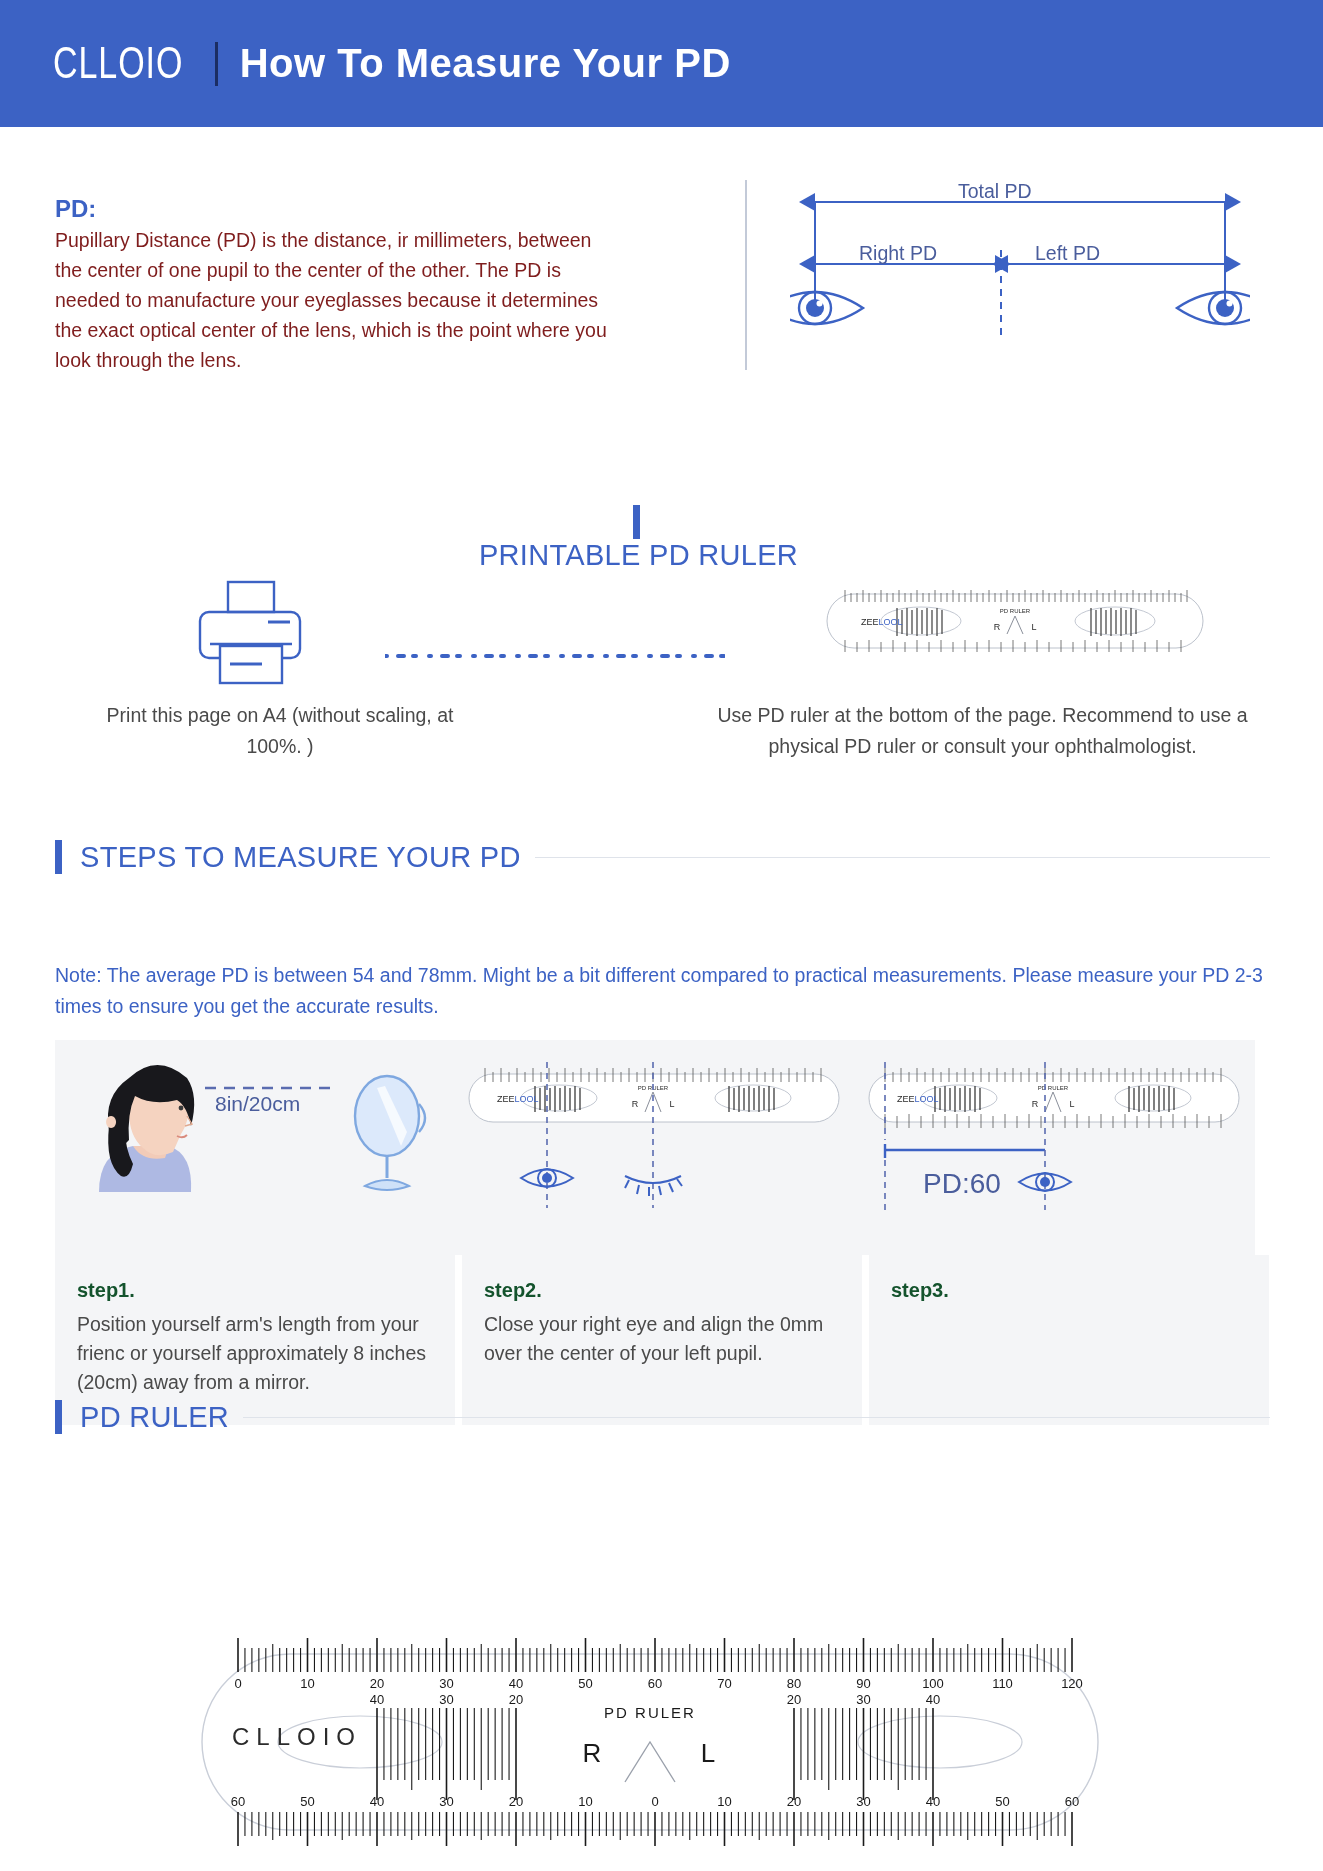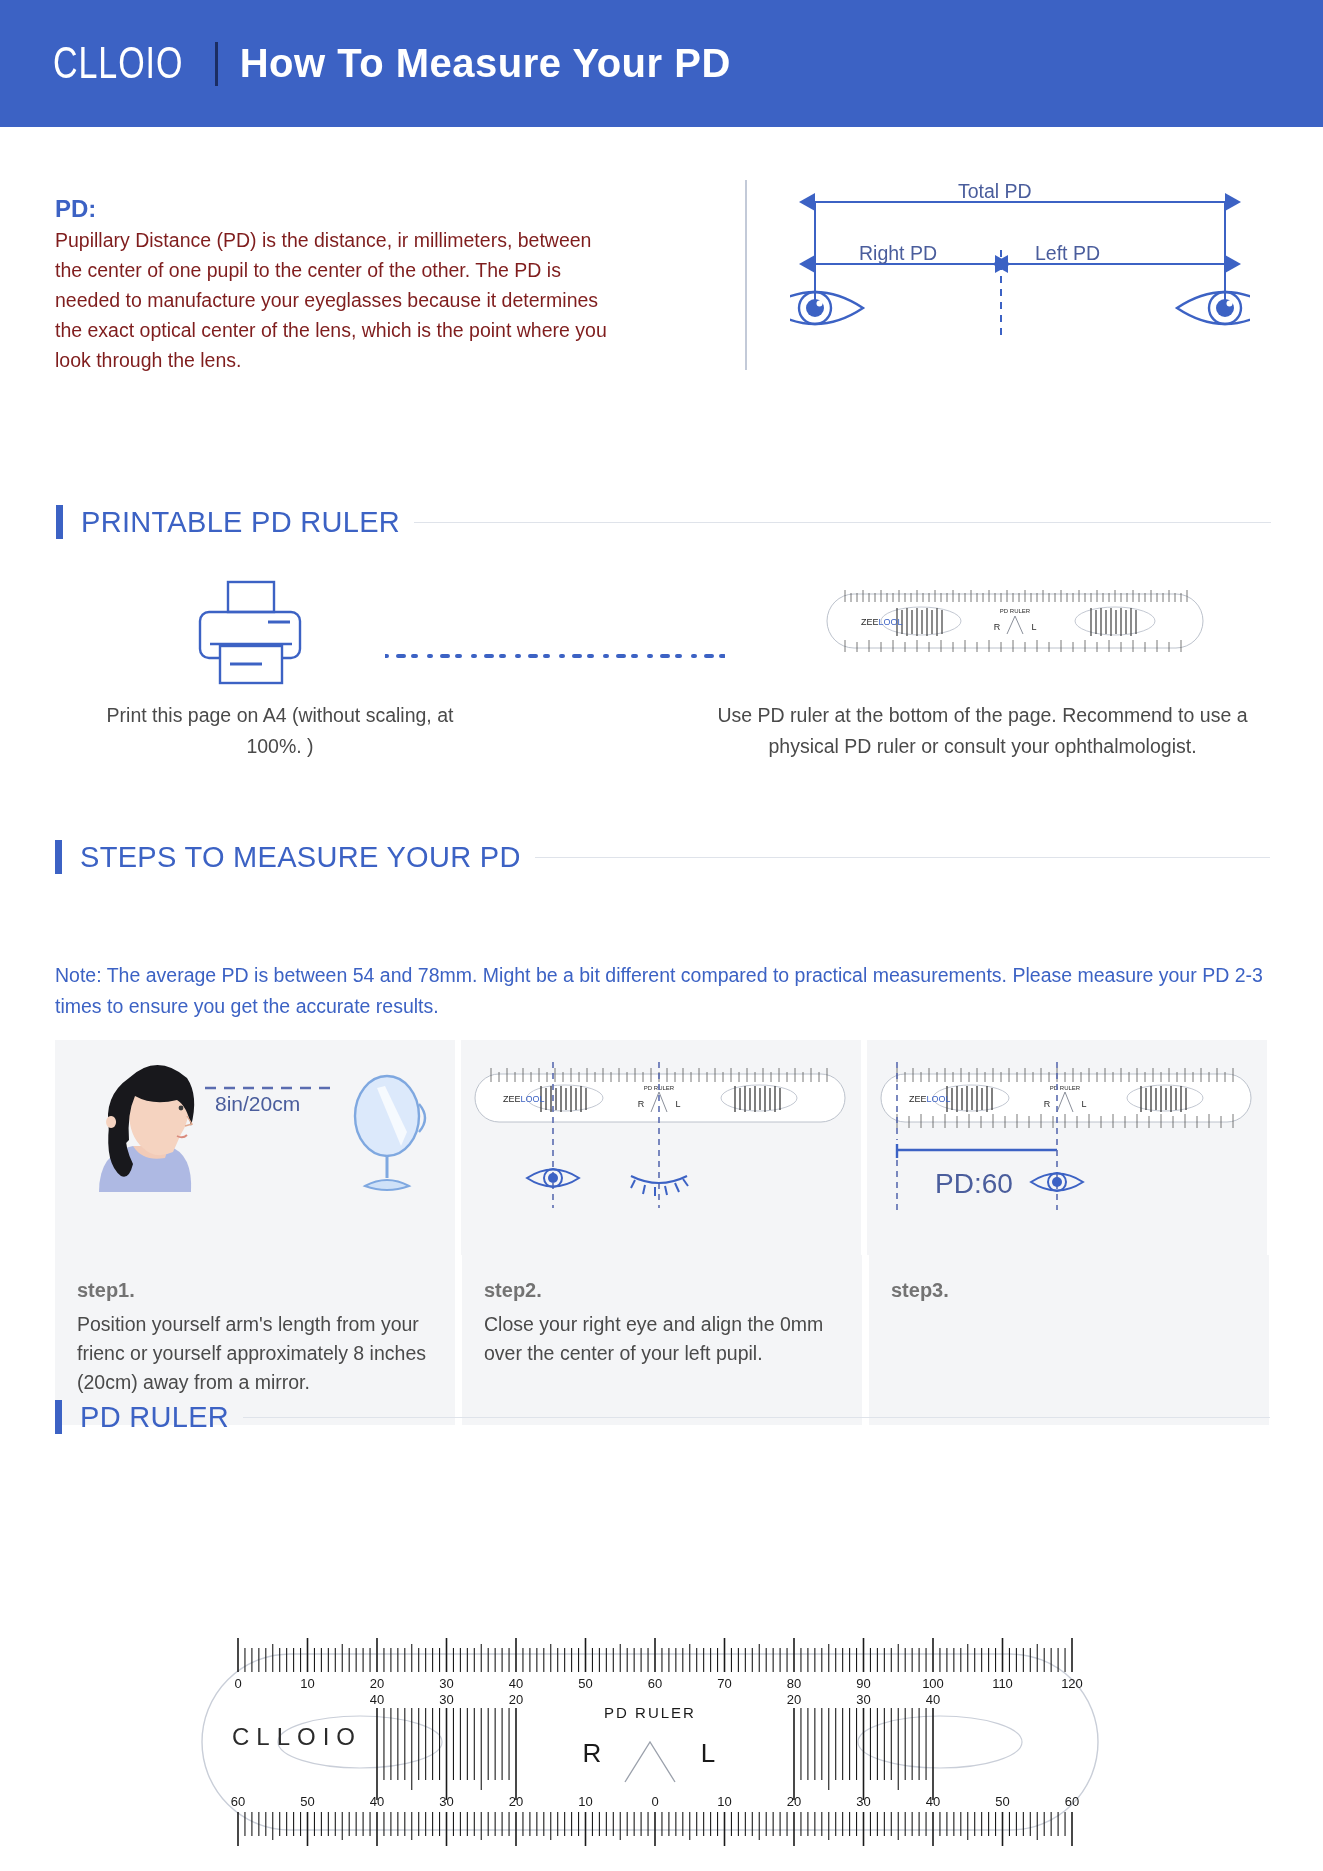--- a/index.html
+++ b/index.html
@@ -85,30 +85,30 @@
   .cap-left { left: 40px; top: 130px; width: 370px; }
   .cap-right { left: 640px; top: 130px; width: 575px; }
 
   
   .note-text {
     position: absolute; left: 55px; top: 960px; width: 1220px;
     color: #3c62c4; font-size: 19.5px; line-height: 31px;
   }
   .steps-row {
     position: absolute; left: 55px; top: 1040px;
-    width: 1215px; display: flex; gap: 6px;
+    width: 1215px; display: flex; gap: 0;
   }
   .step-card {
     width: 400px; height: 215px; background: #f4f5f7;
     position: relative; overflow: hidden;
   }
   .step-text-card {
     width: 400px; background: #f4f5f7; padding: 24px 22px 28px 22px;
   }
-  .step-title { color: #737373; font-size: 20px; font-weight: bold; margin-bottom: 8px; }
+  .step-title { color: #14532d; font-size: 20px; font-weight: bold; margin-bottom: 8px; }
   .step-body { color: #4a4a4a; font-size: 19.5px; line-height: 29px; }
   .steps-text-row {
     position: absolute; left: 55px; top: 1255px;
     width: 1215px; display: flex; gap: 7px;
   }
   .dist-label {
     position: absolute; color: #4a5d9c; font-size: 21px; font-weight: 400;
   }
   .pd60-label {
     position: absolute; color: #4a5d9c; font-size: 28px;
@@ -178,21 +178,21 @@
         <circle cx="0" cy="0" r="16" fill="none" stroke="#3c62c4" stroke-width="2.4"></circle>
         <circle cx="0" cy="0" r="9" fill="#3c62c4"></circle>
         <circle cx="4.5" cy="-4.5" r="3" fill="#ffffff"></circle>
       </g>
     </svg>
     <div class="diag-label lbl-total">Total PD</div>
     <div class="diag-label lbl-right">Right PD</div>
     <div class="diag-label lbl-left">Left PD</div>
   </div>
 
-  <div class="section-head" style="left:56px; top:505px;">
+  <div class="section-head" style="left:38px; top:505px;flex-direction:column;">
     <div class="section-bar"></div>
     <div class="section-title">PRINTABLE PD RULER</div>
     <div class="section-rule"></div>
   </div>
 
   <div class="printable-area">
 
     <div class="printer-icon">
       <svg width="120" height="105" viewBox="0 0 120 105">
         <rect x="38" y="2" width="46" height="30" fill="none" stroke="#3c62c4" stroke-width="2.4"></rect>

